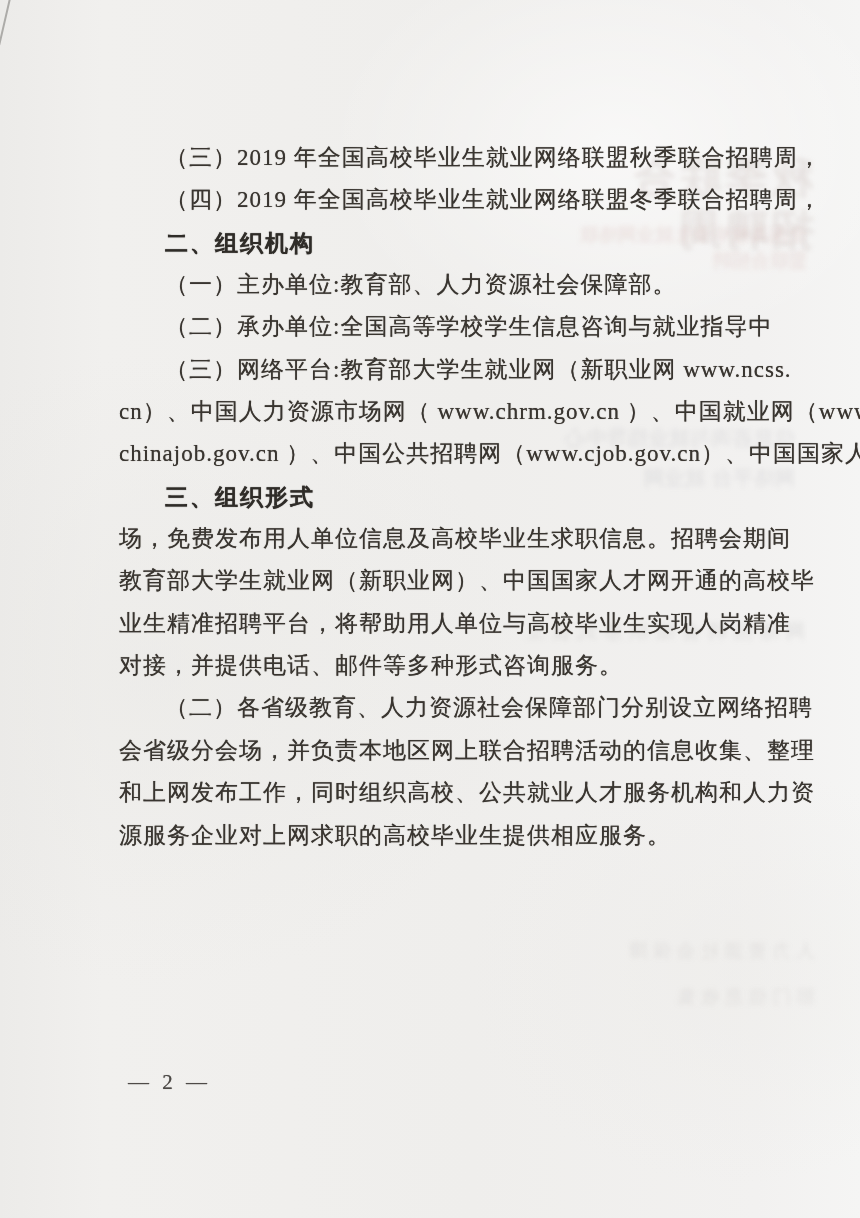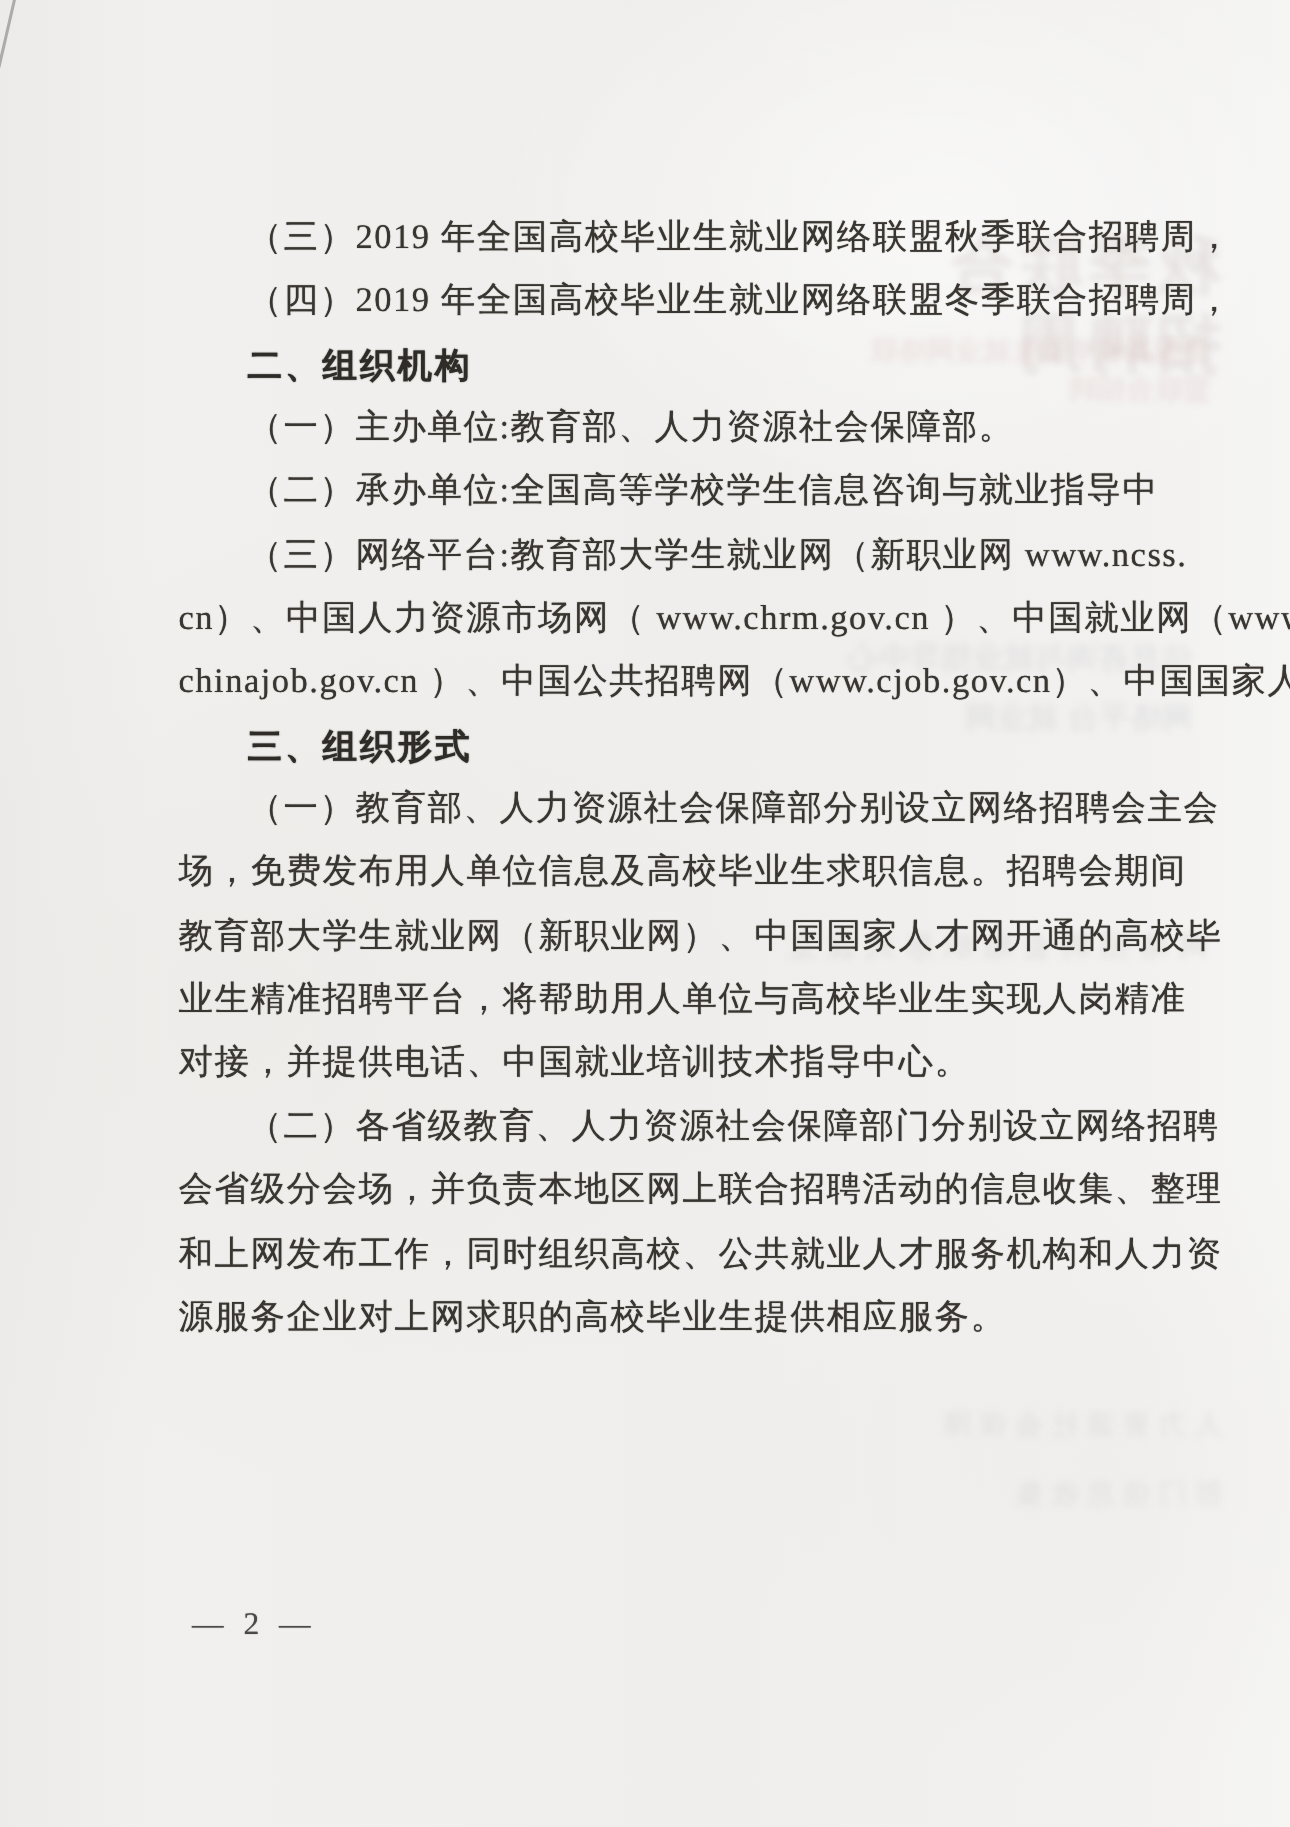--- a/index.html
+++ b/index.html
@@ -126,25 +126,24 @@
   <div class="text-column" id="text-column">
       <div class="doc-line indent">（三）2019 年全国高校毕业生就业网络联盟秋季联合招聘周，</div>
       <div class="doc-line indent">（四）2019 年全国高校毕业生就业网络联盟冬季联合招聘周，</div>
       <div class="doc-line indent heading">二、组织机构</div>
       <div class="doc-line indent">（一）主办单位:教育部、人力资源社会保障部。</div>
       <div class="doc-line indent">（二）承办单位:全国高等学校学生信息咨询与就业指导中</div>
       <div class="doc-line indent">（三）网络平台:教育部大学生就业网（新职业网 www.ncss.</div>
       <div class="doc-line">cn）、中国人力资源市场网（ www.chrm.gov.cn ）、中国就业网（www.</div>
       <div class="doc-line">chinajob.gov.cn ）、中国公共招聘网（www.cjob.gov.cn）、中国国家人</div>
       <div class="doc-line indent heading">三、组织形式</div>
-      <div class="doc-line indent">（一）教育部、人力资源社会保障部分别设立网络招聘会主会</div>
       <div class="doc-line">场，免费发布用人单位信息及高校毕业生求职信息。招聘会期间</div>
       <div class="doc-line">教育部大学生就业网（新职业网）、中国国家人才网开通的高校毕</div>
       <div class="doc-line">业生精准招聘平台，将帮助用人单位与高校毕业生实现人岗精准</div>
-      <div class="doc-line">对接，并提供电话、中国就业培训技术指导中心。</div>
+      <div class="doc-line">对接，并提供电话、邮件等多种形式咨询服务。</div>
       <div class="doc-line indent">（二）各省级教育、人力资源社会保障部门分别设立网络招聘</div>
       <div class="doc-line">会省级分会场，并负责本地区网上联合招聘活动的信息收集、整理</div>
       <div class="doc-line">和上网发布工作，同时组织高校、公共就业人才服务机构和人力资</div>
       <div class="doc-line">源服务企业对上网求职的高校毕业生提供相应服务。</div>
     </div>
 
   <div class="page-number">— 2 —</div>
 
 </div>
 

